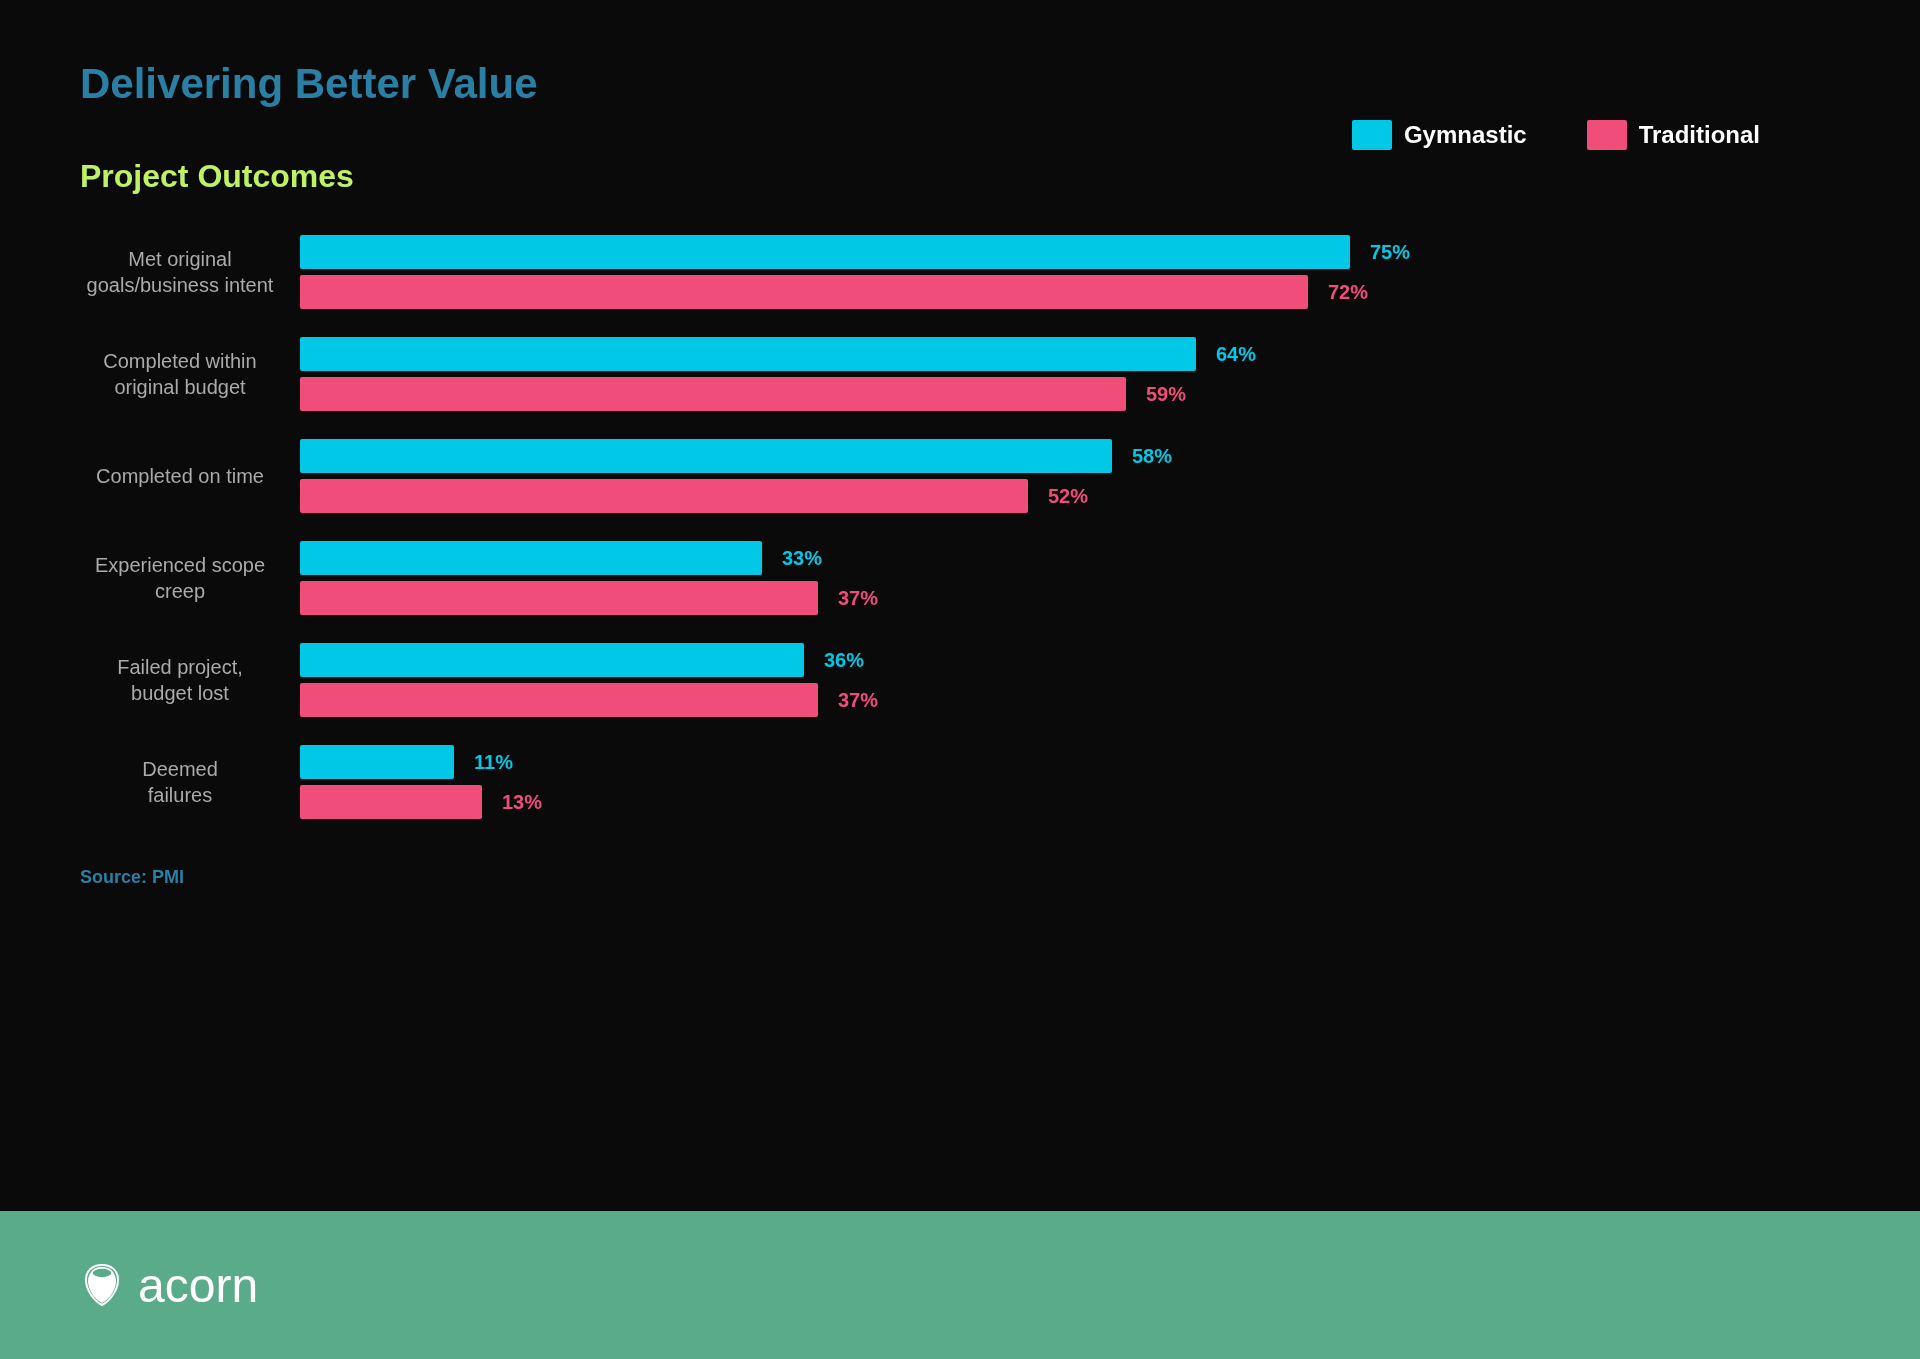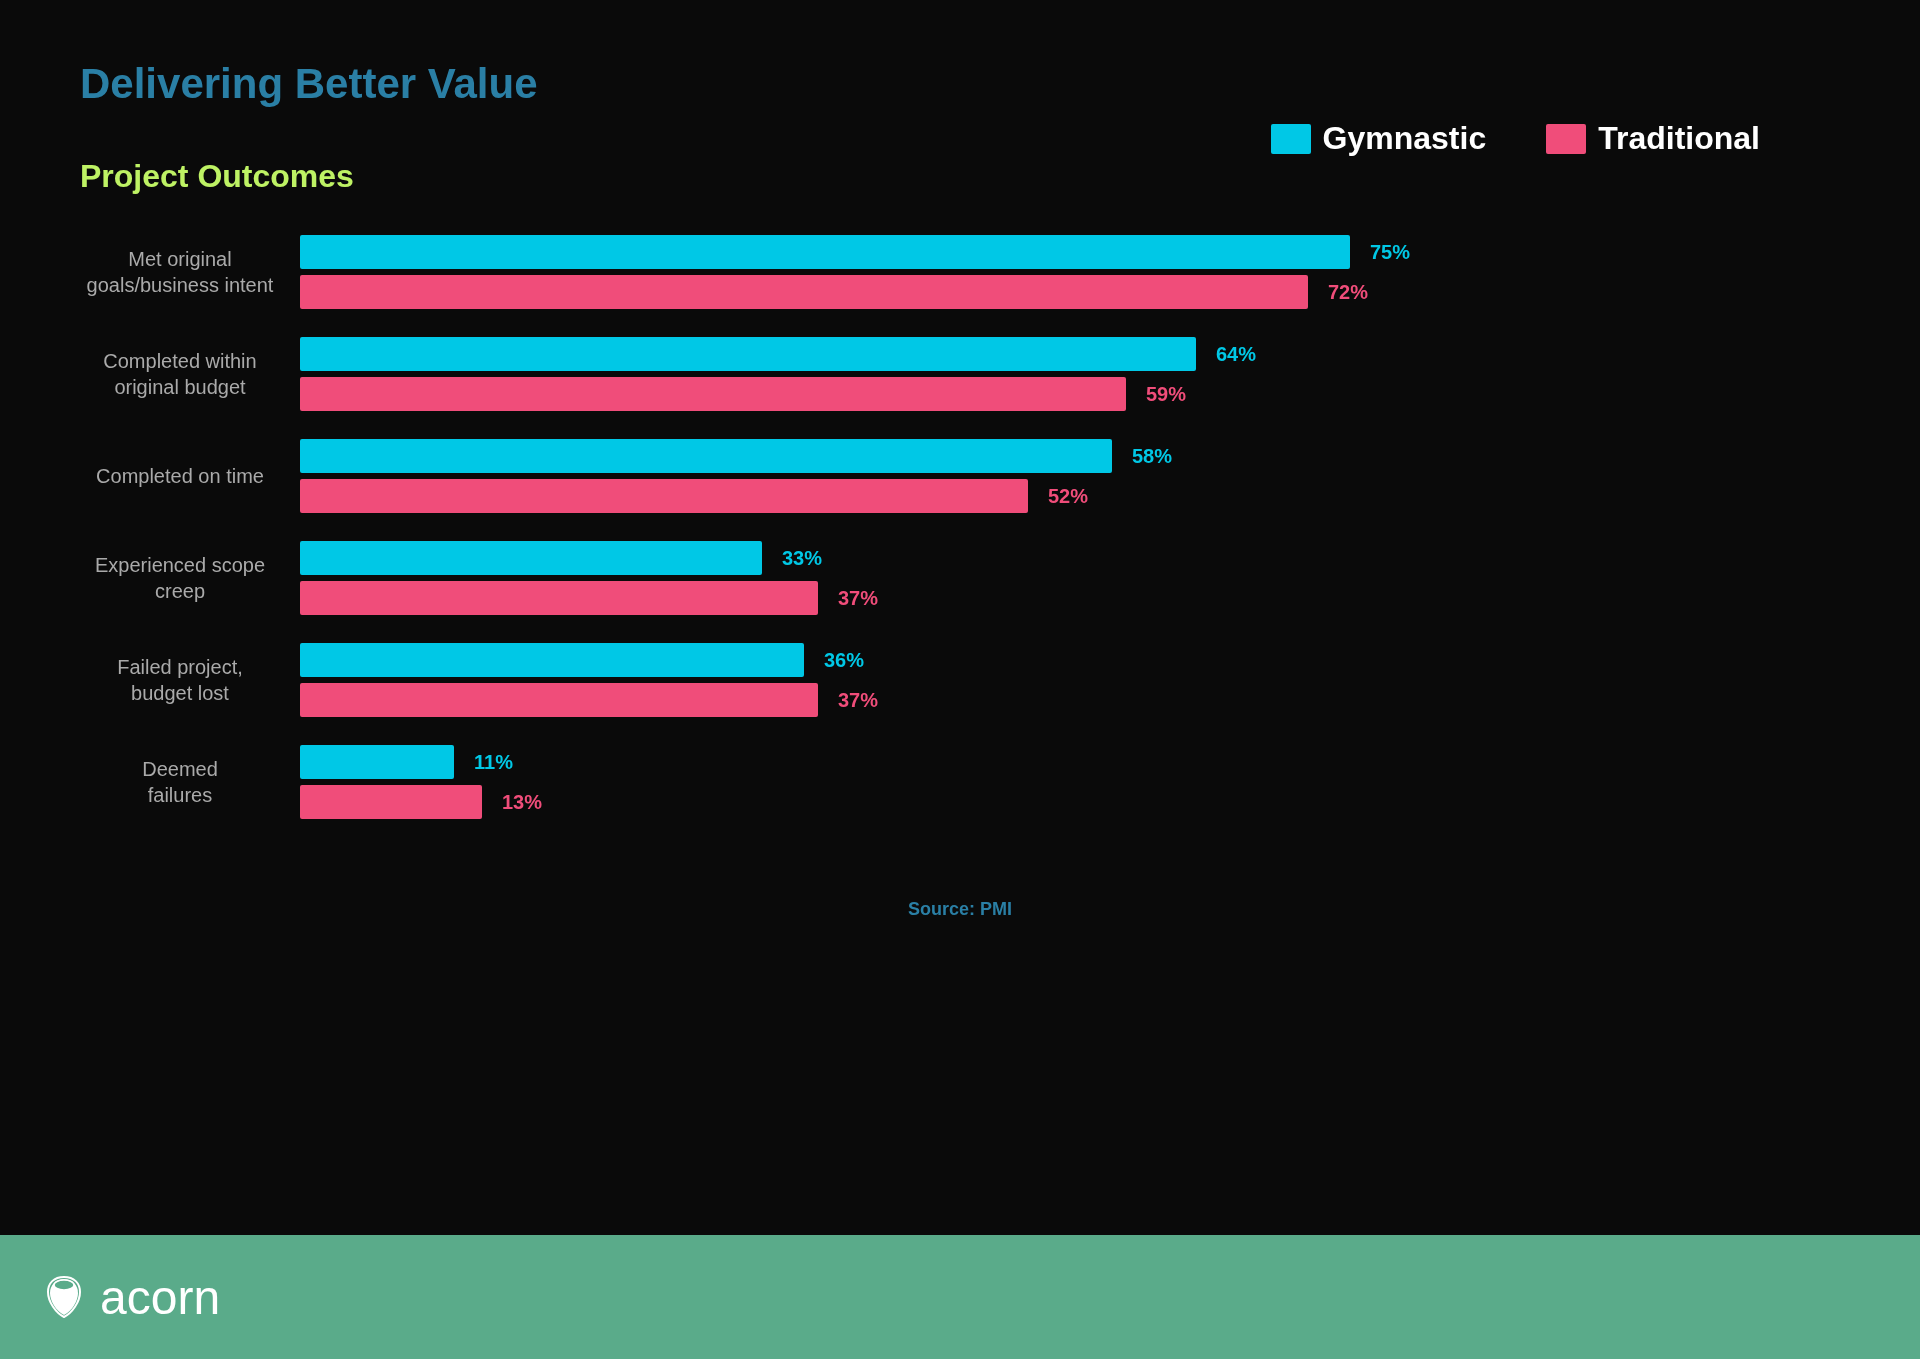--- a/index.html
+++ b/index.html
@@ -41,21 +41,21 @@
     }
 
     .legend-swatch {
       width: 40px;
       height: 30px;
       border-radius: 2px;
     }
 
     .legend-label {
       color: white;
-      font-size: 32px;
+      font-size: 24px;
       font-weight: 600;
     }
 
     .section-title {
       color: #bef264;
       font-size: 32px;
       font-weight: 900;
       margin-bottom: 40px;
     }
 
@@ -122,30 +122,29 @@
     }
 
     .bar-value-pink {
       color: #f04d7a;
     }
 
     .source-text {
       color: #2a7fa5;
       font-size: 18px;
       font-weight: 700;
-      margin-top: 52px;
-      text-align: center;
+      margin-top: 20px;
     }
 
     .footer {
       background: #5aab8a;
-      height: 124px;
-      display: flex;
-      align-items: center;
-      padding: 0 42px;
+      height: 148px;
+      display: flex;
+      align-items: center;
+      padding: 0 80px;
     }
 
     .acorn-logo {
       display: flex;
       align-items: center;
       gap: 14px;
     }
 
     .acorn-icon {
       width: 44px;

